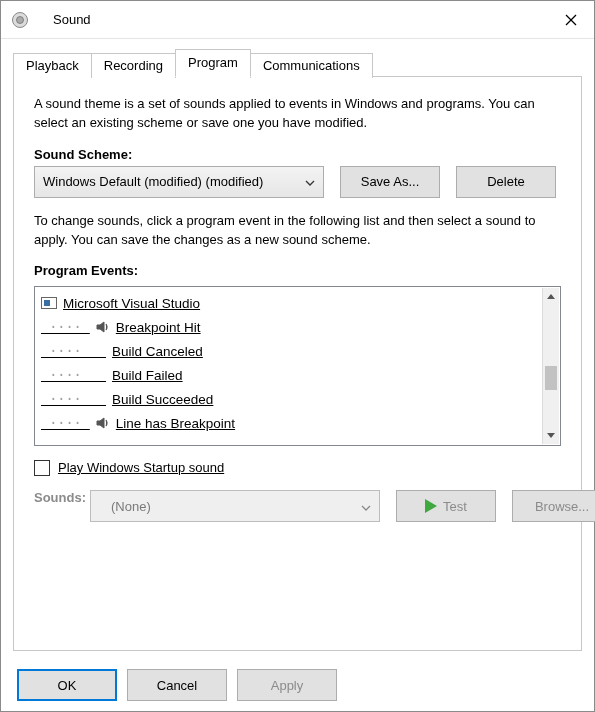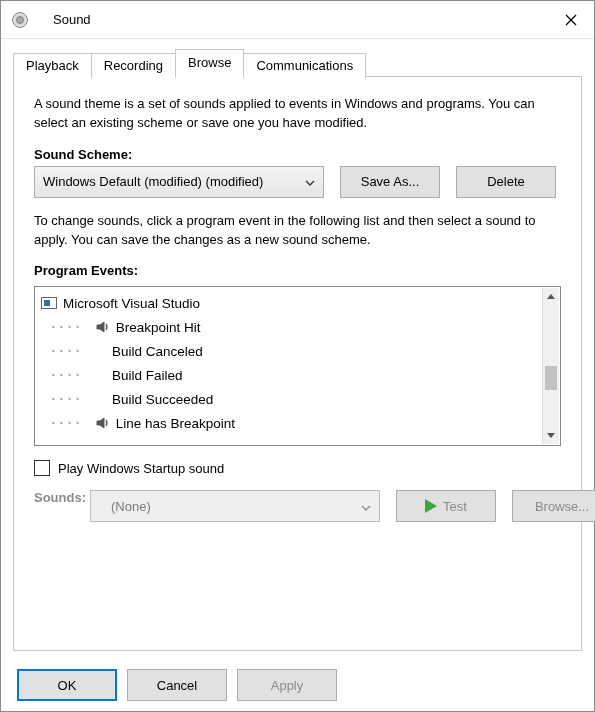--- a/index.html
+++ b/index.html
@@ -106,41 +106,42 @@
     padding: 4px 0;
   }
   .list-inner {
     padding-left: 6px;
   }
   .node {
     display: flex; align-items: center;
     height: 24px;
     gap: 6px;
     font-size: 13.5px;
+    text-decoration: underline;
   }
   .node .branch {
     color: #a0a0a0;
     font-family: monospace;
     white-space: pre;
     letter-spacing: 0;
   }
   .node .lbl { }
   .scrollbar {
     position: absolute; right: 1px; top: 1px; bottom: 1px;
     width: 17px; background: #f0f0f0;
     border-left: 1px solid #dcdcdc;
   }
   .scroll-arrow {
     height: 17px; display:flex; align-items:center; justify-content:center;
     color:#555;
   }
   .scroll-thumb {
     position:absolute; left:2px; right:2px; background:#c2c2c2; height:24px; top:78px;
   }
-  .checkbox-row { display:flex; align-items:center; gap:8px; }
+  .checkbox-row { display:flex; gap:8px;text-decoration:underline; }
   .chk {
     width:16px; height:16px; border:1px solid #333; background:#fff;
   }
   .disabled-label { color:#8b8b8b; }
   .sound-select {
     height: 32px; width: 290px;
     border:1px solid #bdbdbd; background:#efefef;
     display:flex; align-items:center; padding:0 20px;
     color:#7a7a7a; position:relative;
   }
@@ -183,21 +184,21 @@
       <svg width="12" height="12" viewBox="0 0 12 12">
         <line x1="1" y1="1" x2="11" y2="11" stroke="#000" stroke-width="1.2"></line>
         <line x1="11" y1="1" x2="1" y2="11" stroke="#000" stroke-width="1.2"></line>
       </svg>
     </div>
   </div>
 
   <div class="tabs-row">
     <div class="tab inactive">Playback</div>
     <div class="tab inactive">Recording</div>
-    <div class="tab active">Browse</div>
+    <div class="tab active">Program</div>
     <div class="tab inactive">Communications</div>
   </div>
 
   <div class="tab-body-wrap">
     <div class="tab-body">
 
       <div class="desc">A sound theme is a set of sounds applied to events in Windows and programs.  You can select an existing scheme or save one you have modified.</div>
 
       <div>
         <div class="label">Sound Scheme:</div>

